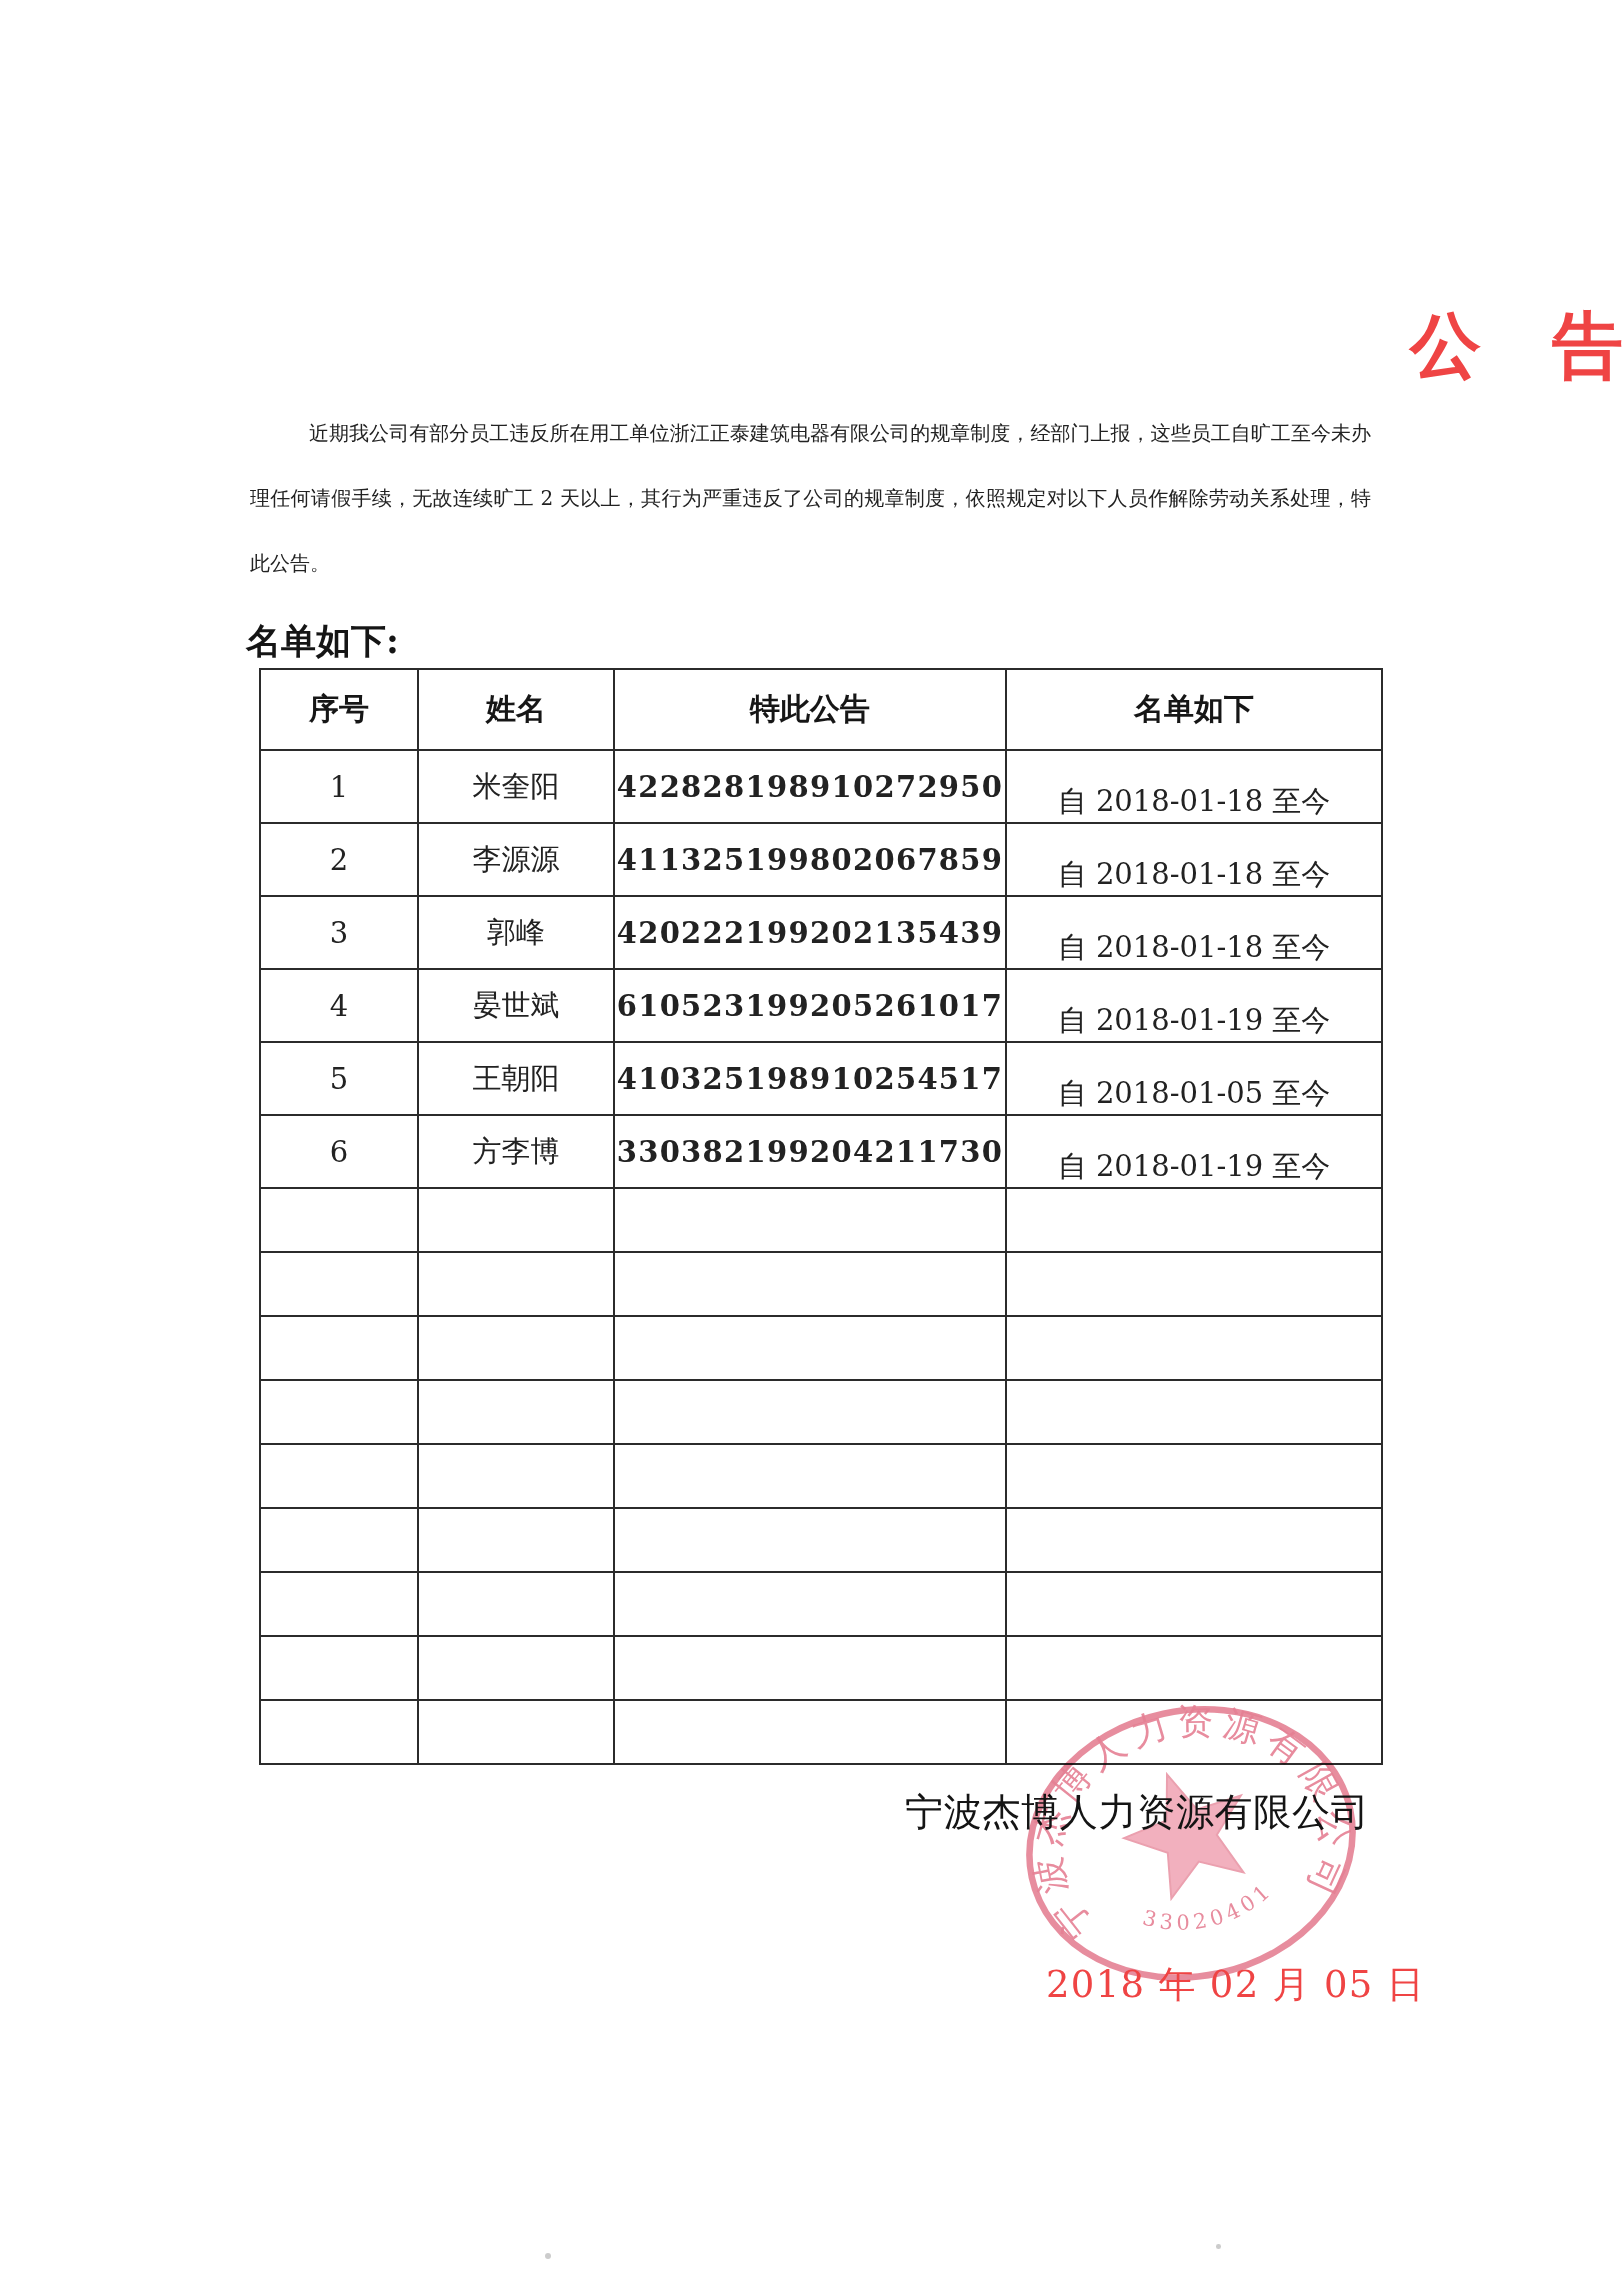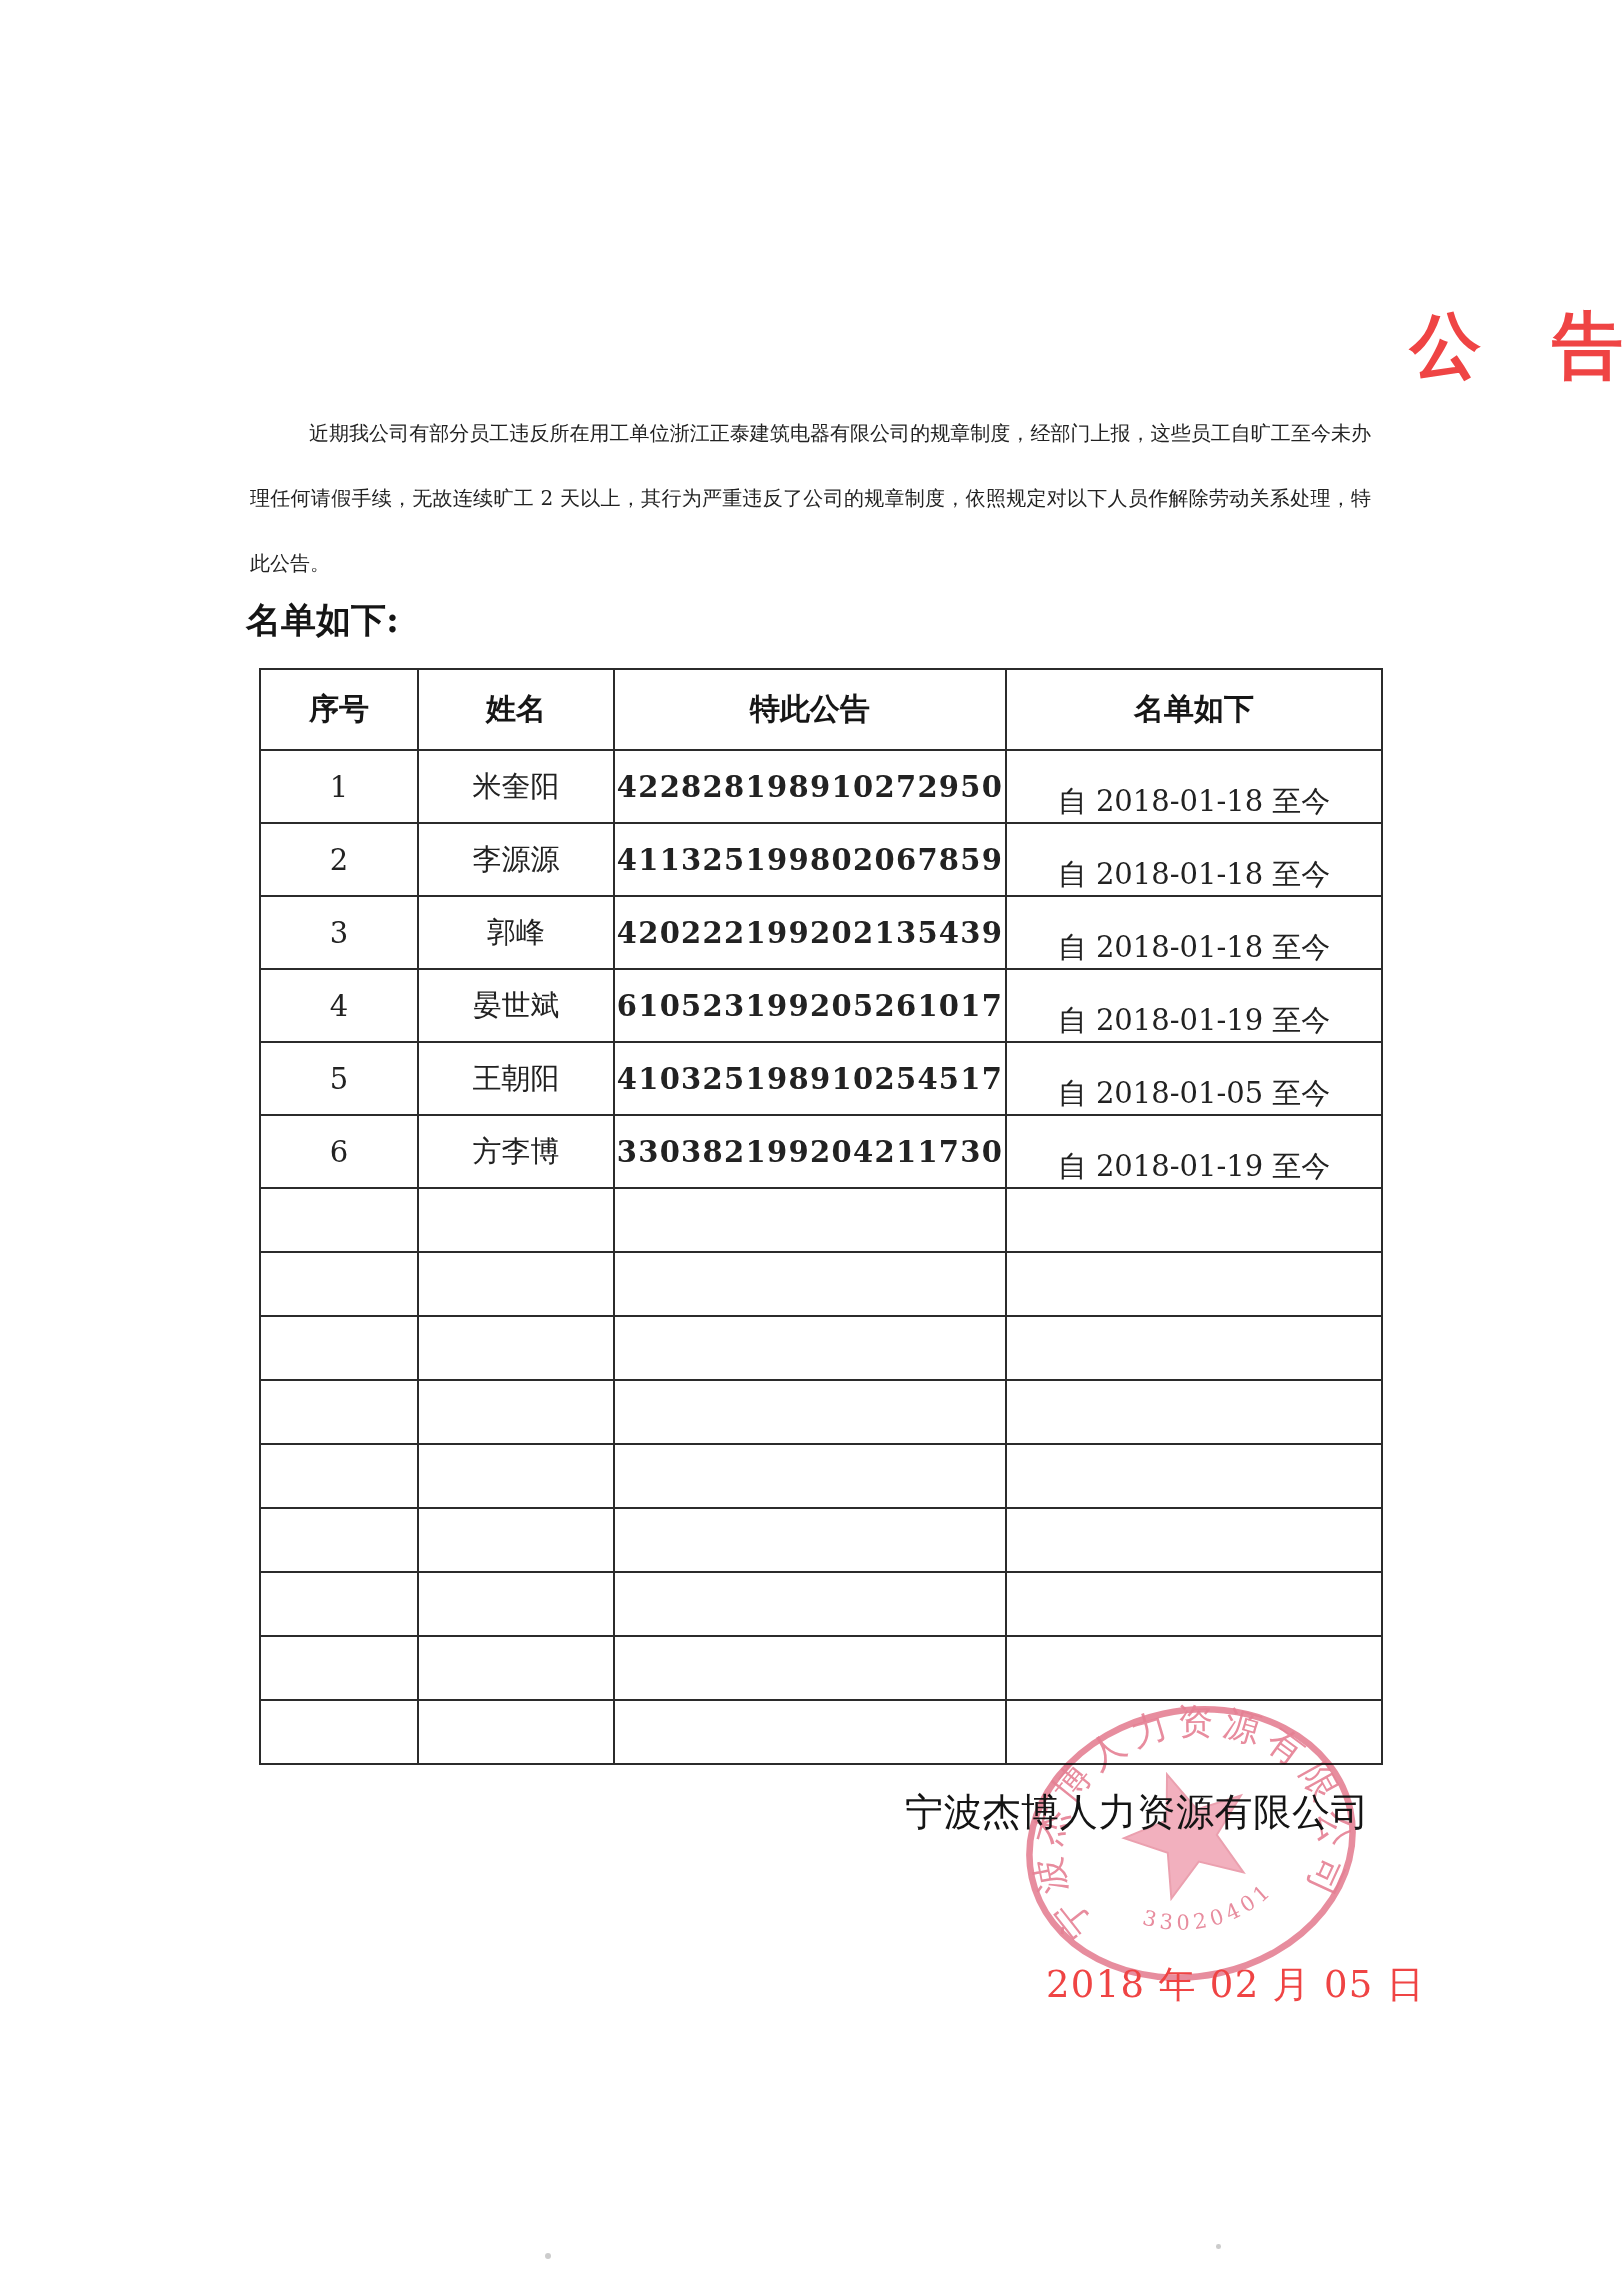--- a/index.html
+++ b/index.html
@@ -16,21 +16,21 @@
     text-align:right;
     font-size:71px; font-weight:bold; color:#ef4444;margin-top:25px;
   }
   .notice-body{
     position:absolute; left:250px; top:401px; width:1121px;
     font-size:20px; line-height:65px;
     text-align:justify; text-justify:inter-ideograph;
     text-indent:59px; color:#222;
   }
   .list-intro{
-    position:absolute; left:246px; top:597px;
+    position:absolute; left:246px; top:618px;
     font-size:35px; font-weight:bold; color:#151515;
   }
   table.roster{
     position:absolute; left:259px; top:668px; width:1123px;
     border-collapse:collapse; table-layout:fixed;
     border:2.6px solid #262626;
   }
   table.roster th, table.roster td{
     border:2px solid #2b2b2b;
     text-align:center; vertical-align:middle;

